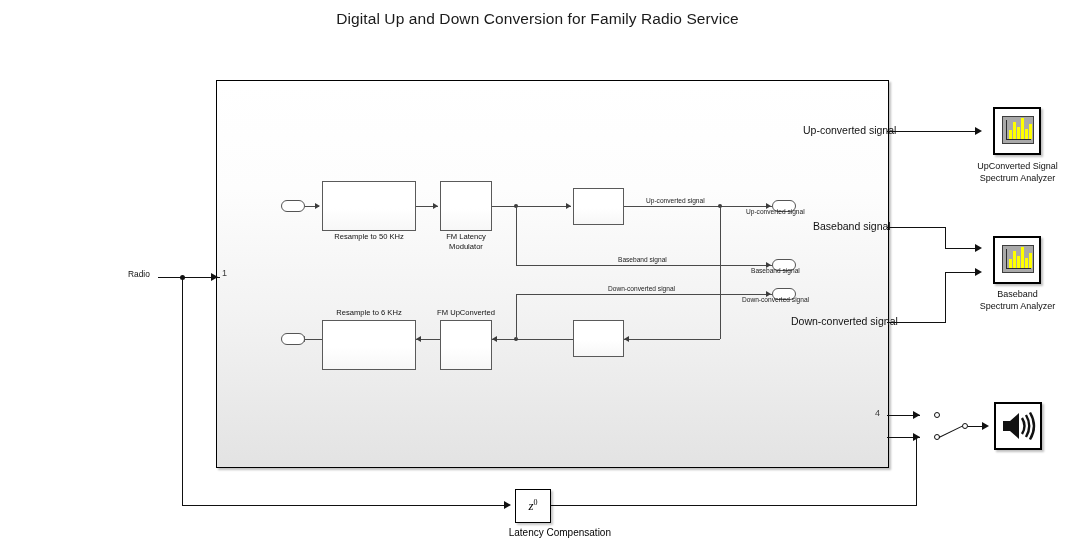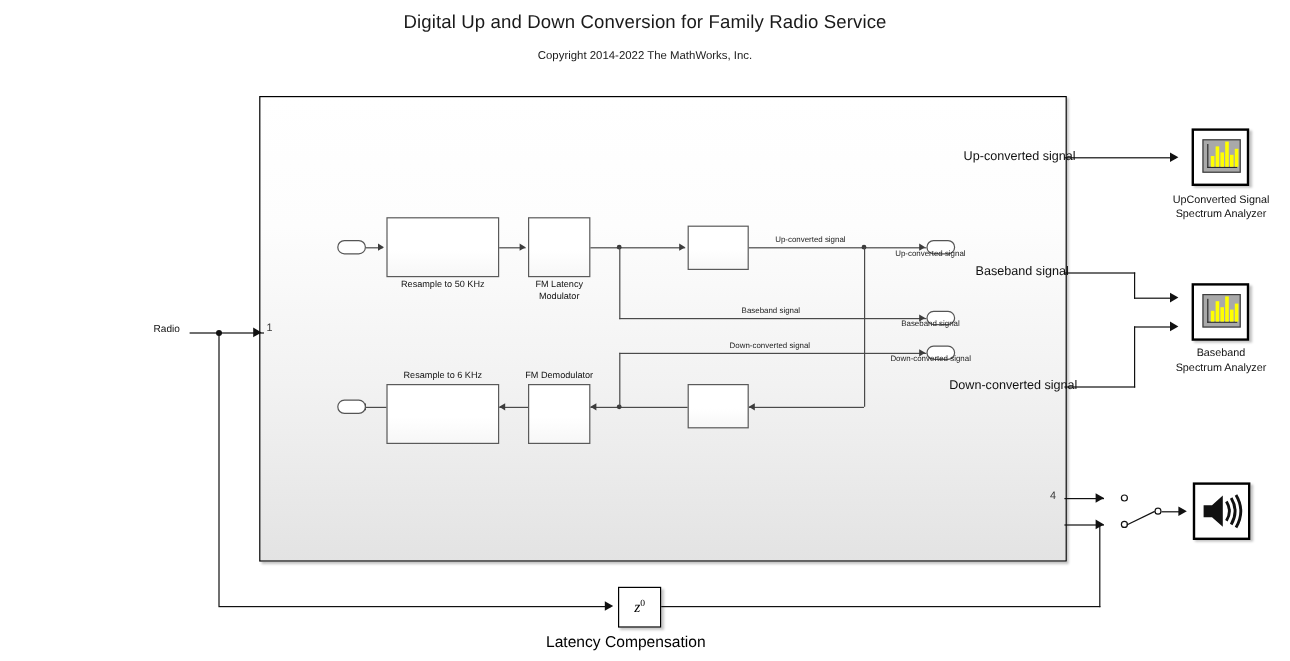--- a/index.html
+++ b/index.html
@@ -70,34 +70,33 @@
   
   .speaker{position:absolute;left:994px;top:402px;width:48px;height:48px;border:2px solid #000;
            background:#fff;box-sizing:border-box;box-shadow:2px 2px 2px rgba(0,0,0,.25);}
 
   
   .latency{position:absolute;left:515px;top:489px;width:36px;height:34px;border:1.4px solid #000;
            background:#fff;box-sizing:border-box;box-shadow:2px 2px 2px rgba(0,0,0,.22);
            display:flex;align-items:center;justify-content:center;}
   .latency .z{font-family:"Liberation Serif","DejaVu Serif",serif;font-style:italic;font-size:13px;}
   .latency .z sup{font-size:8px;font-style:normal;}
-  .latency-lbl{position:absolute;left:455px;top:527px;width:156px;text-align:left;font-size:13px;}
+  .latency-lbl{position:absolute;left:455px;top:527px;width:156px;text-align:right;font-size:10px;}
 
   
   .sw-node{position:absolute;width:6px;height:6px;border:1px solid #111;border-radius:50%;
            background:#fff;box-sizing:border-box;}
   .sw-bar{position:absolute;height:1.4px;background:#111;transform-origin:left center;}
 </style>
 </head>
 <body>
 
 <div class="canvas">
 
   <div class="title">Digital Up and Down Conversion for Family Radio Service</div>
-  <div class="copyright">Copyright 2014-2022 The MathWorks, Inc.</div>
 
   <div class="subsystem"></div>
 
   <div class="portnum" style="left:222px;top:268px;">1</div>
 
   <div class="portnum" style="left:875px;top:408px;">4</div>
 
   <div class="port-audio">Radio</div>
 
   <div class="w wh" style="left:158px;top:277px;width:62px;"></div>
@@ -153,21 +152,21 @@
   <div class="arrow ar-l-thin" style="left:492px;top:335.5px;"></div>
 
   <div class="w wv wthin" style="left:516px;top:294px;height:45px;"></div>
   <div class="w wh wthin" style="left:516px;top:294px;width:256px;"></div>
   <div class="siglbl" style="left:608px;top:285px;">Down-converted signal</div>
   <div class="arrow ar-r-thin" style="left:766px;top:290.5px;"></div>
   <div class="stadium" style="left:772px;top:288px;"></div>
   <div class="siglbl" style="left:742px;top:296px;">Down-converted signal</div>
 
   <div class="blk" style="left:440px;top:320px;width:52px;height:50px;"></div>
-  <div class="blk-lbl" style="left:432px;top:308px;width:68px;">FM Demodulator</div>
+  <div class="blk-lbl" style="left:432px;top:308px;width:68px;">FM UpConverted</div>
 
   <div class="w wh wthin" style="left:416px;top:339px;width:24px;"></div>
   <div class="arrow ar-l-thin" style="left:416px;top:335.5px;"></div>
 
   <div class="blk" style="left:322px;top:320px;width:94px;height:50px;"></div>
   <div class="blk-lbl" style="left:322px;top:308px;width:94px;">Resample to 6 KHz</div>
 
   <div class="w wh wthin" style="left:300px;top:339px;width:22px;"></div>
   <div class="arrow ar-l-thin" style="left:300px;top:335.5px;"></div>
   <div class="stadium" style="left:281px;top:333px;"></div>

